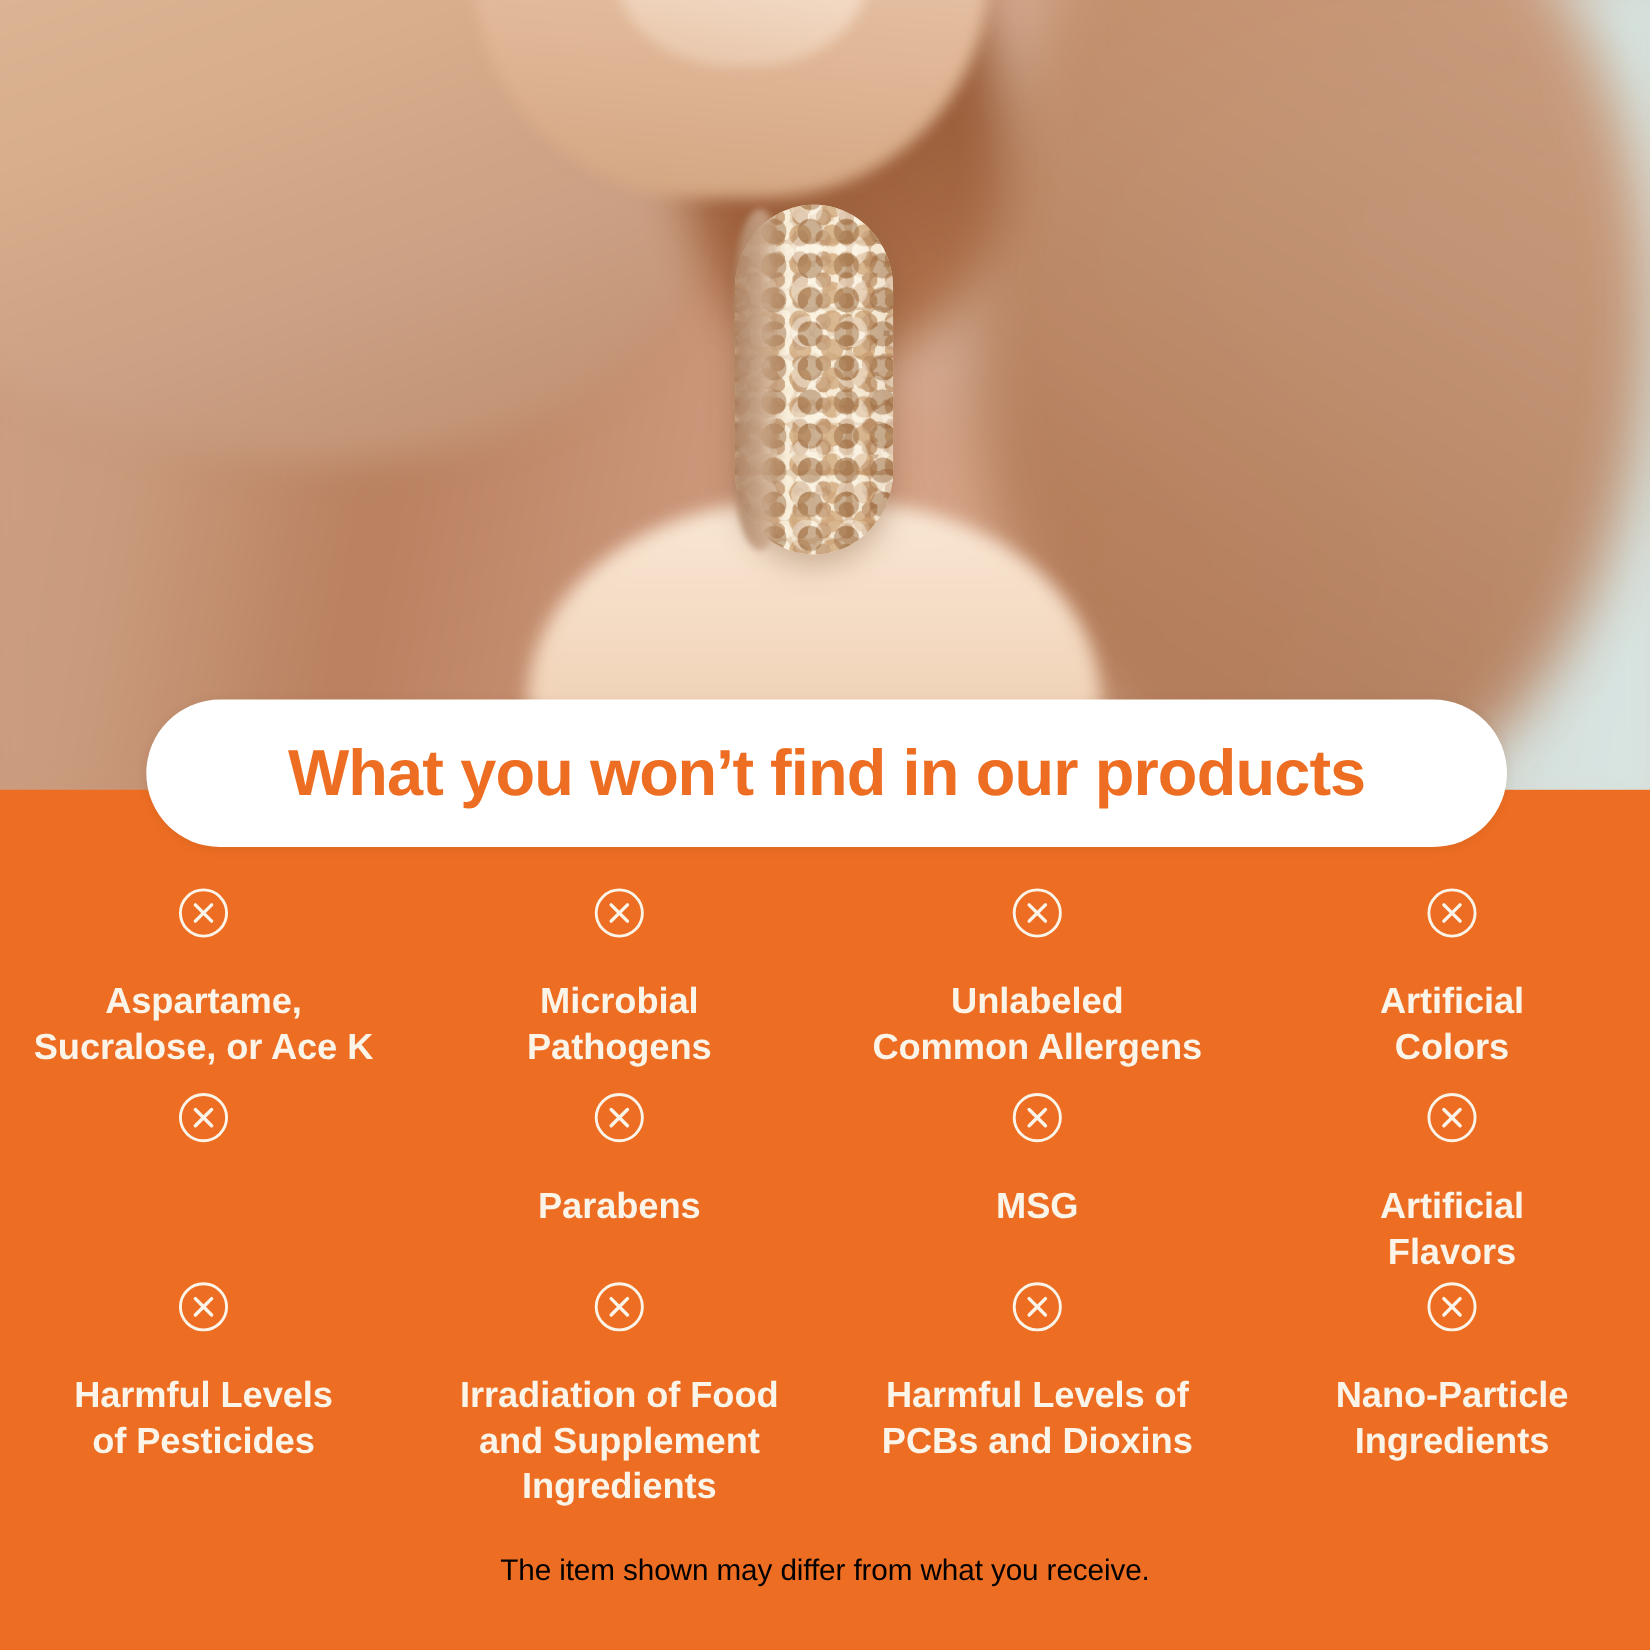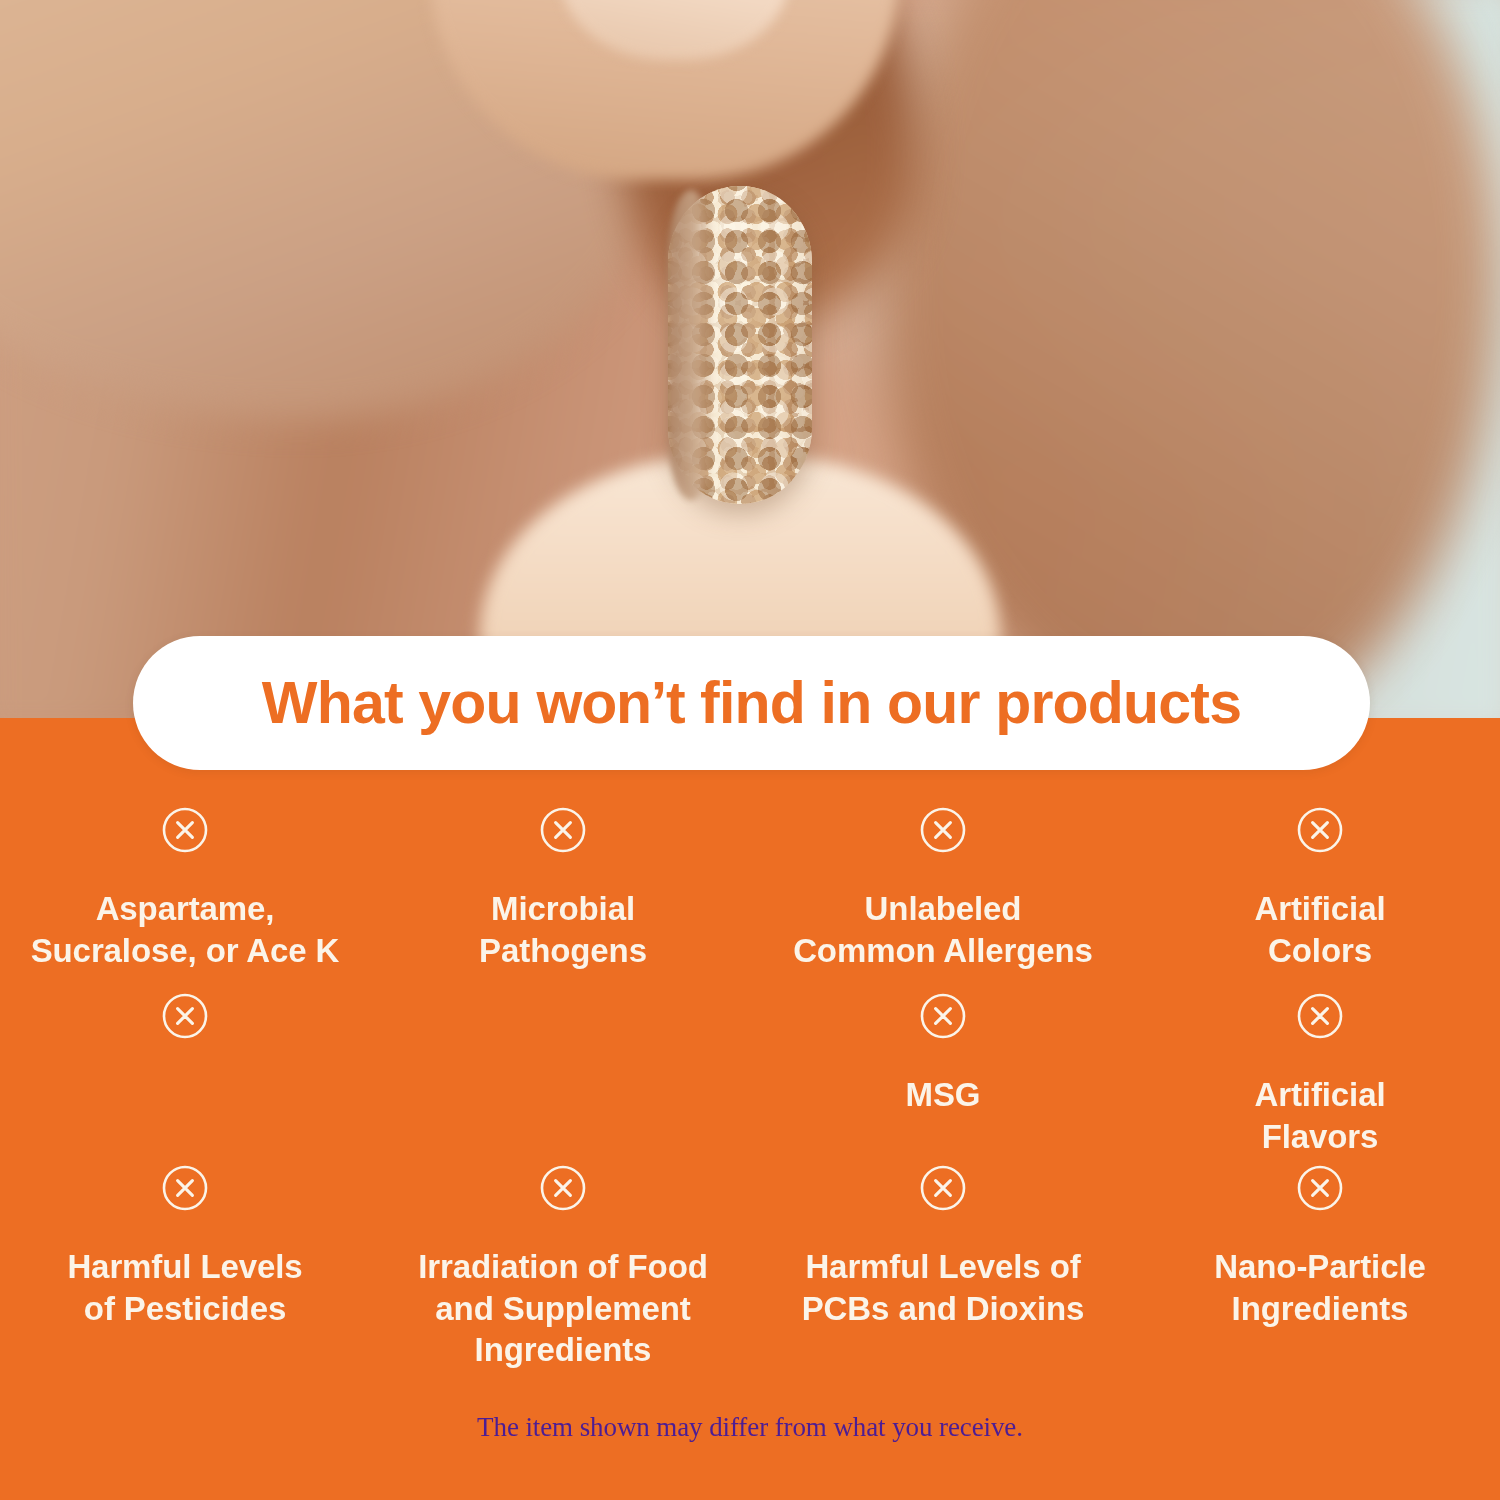--- a/index.html
+++ b/index.html
@@ -140,21 +140,21 @@
   .cell{position:absolute;top:0;text-align:center;}
   .cell .ico{display:block;margin:0 auto 30px auto;}
   .cell .lbl{
     display:block;color:#FBF4E9;font-weight:700;
     font-size:33px;line-height:1.26;letter-spacing:-.1px;
   }
 
   
   .footer{
     position:absolute;left:0;top:1412px;width:1500px;text-align:center;
-    color:#4c1d95;font-size:27px;font-weight:400;letter-spacing:-.1px;font-family:Liberation Serif, serif;
+    color:#000000;font-size:27px;font-weight:400;letter-spacing:-.1px;
   }
 </style>
 </head>
 <body>
 
 <div id="stage">
 
   <div class="photo">
     <div class="ph-base"></div>
     <div class="ph-knuckle"></div>
@@ -208,20 +208,27 @@
           <span class="lbl">Artificial<br>Colors</span>
         </div>
       </div>
       <div class="row" style="height: 186px; position: absolute; top: 186px;">
         <div class="cell" style="width: 350px; left: 10px;">
           <span class="ico"><svg width="48" height="48" viewBox="0 0 48 48" aria-hidden="true">
               <circle cx="24" cy="24" r="21" fill="none" stroke="#FBF4E9" stroke-width="2.6"></circle>
               <path d="M16.6 16.6 L31.4 31.4 M31.4 16.6 L16.6 31.4" stroke="#FBF4E9" stroke-width="3.1" stroke-linecap="round"></path>
             </svg></span>
         </div>
+        <div class="cell" style="width: 350px; left: 388px;">
+          <span class="ico"><svg width="48" height="48" viewBox="0 0 48 48" aria-hidden="true">
+              <circle cx="24" cy="24" r="21" fill="none" stroke="#FBF4E9" stroke-width="2.6"></circle>
+              <path d="M16.6 16.6 L31.4 31.4 M31.4 16.6 L16.6 31.4" stroke="#FBF4E9" stroke-width="3.1" stroke-linecap="round"></path>
+            </svg></span>
+          <span class="lbl">Parabens</span>
+        </div>
         <div class="cell" style="width: 350px; left: 768px;">
           <span class="ico"><svg width="48" height="48" viewBox="0 0 48 48" aria-hidden="true">
               <circle cx="24" cy="24" r="21" fill="none" stroke="#FBF4E9" stroke-width="2.6"></circle>
               <path d="M16.6 16.6 L31.4 31.4 M31.4 16.6 L16.6 31.4" stroke="#FBF4E9" stroke-width="3.1" stroke-linecap="round"></path>
             </svg></span>
           <span class="lbl">MSG</span>
         </div>
         <div class="cell" style="width: 350px; left: 1145px;">
           <span class="ico"><svg width="48" height="48" viewBox="0 0 48 48" aria-hidden="true">
               <circle cx="24" cy="24" r="21" fill="none" stroke="#FBF4E9" stroke-width="2.6"></circle>

